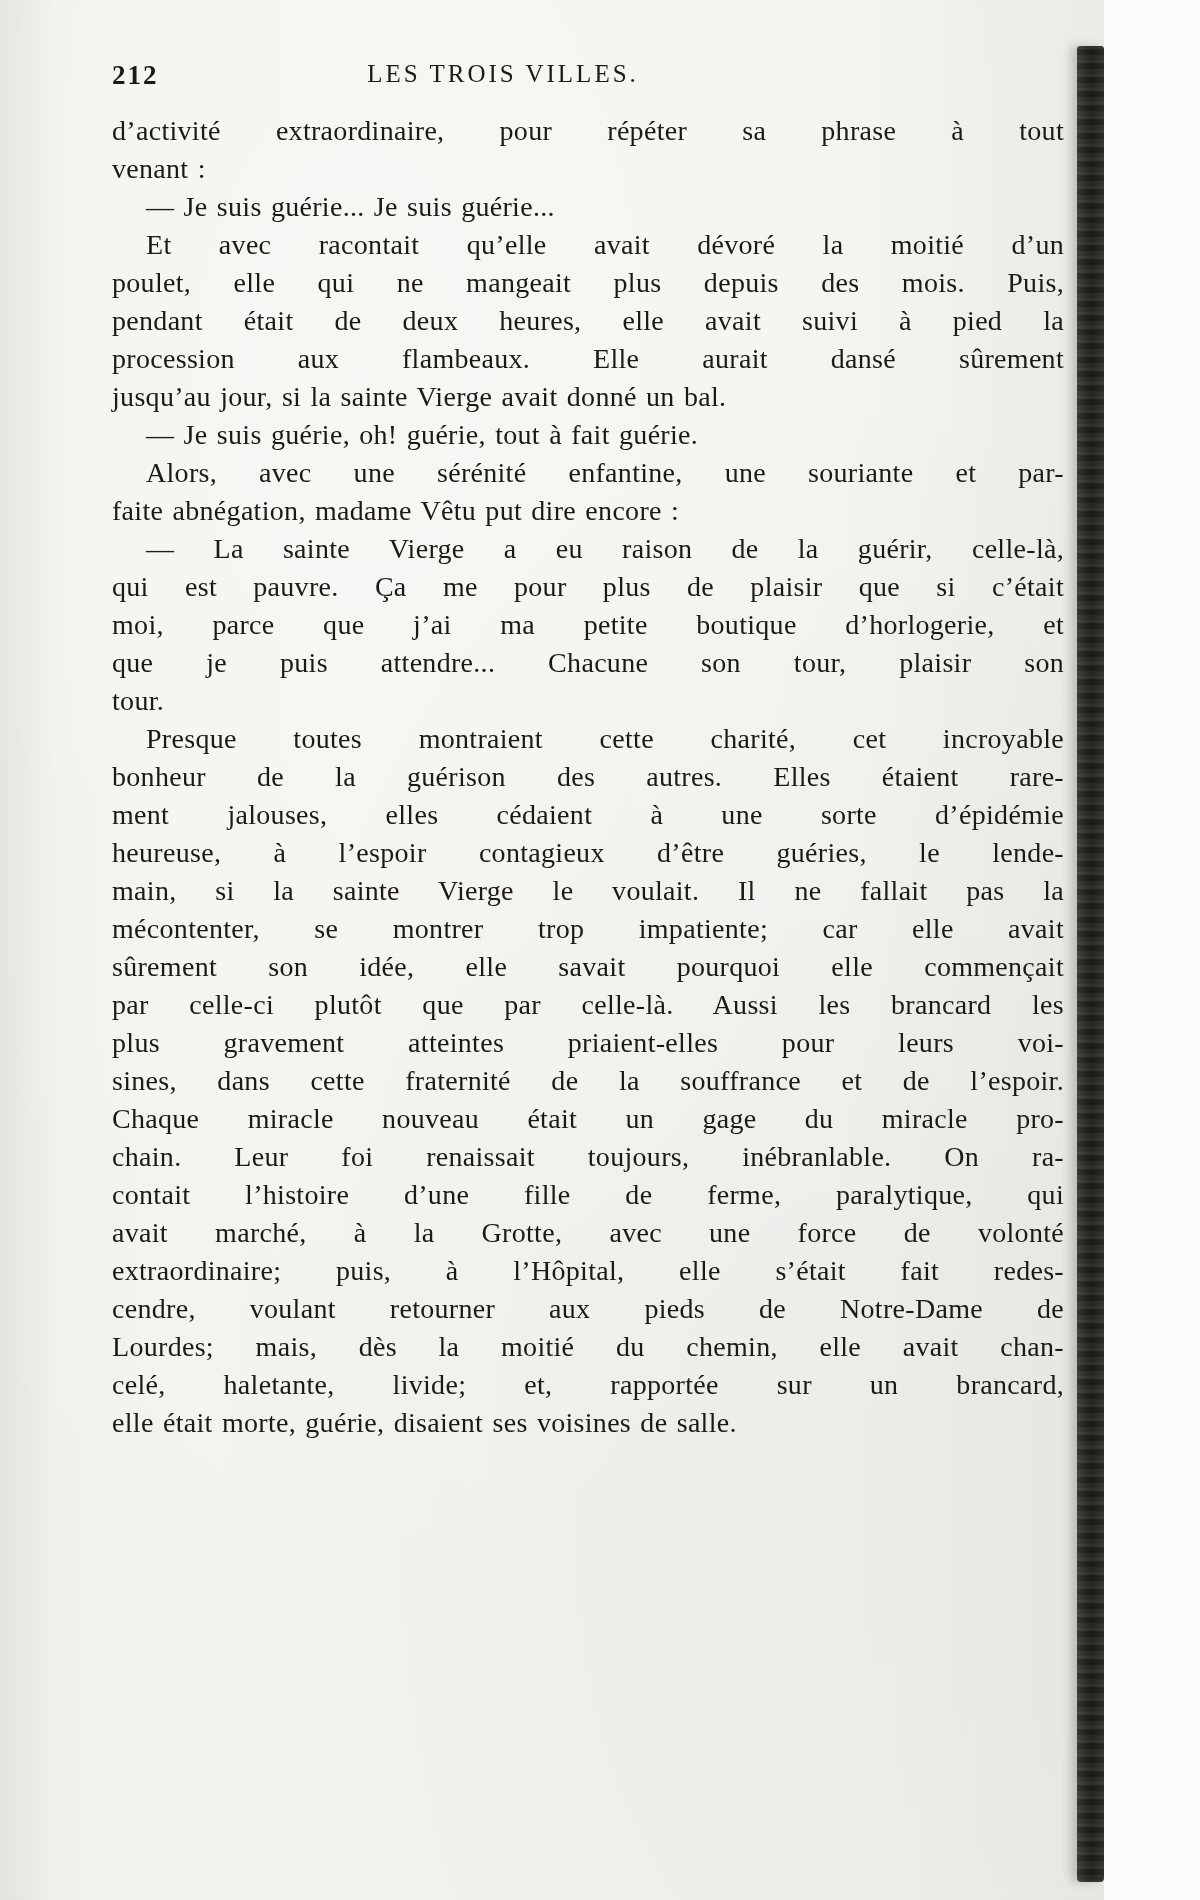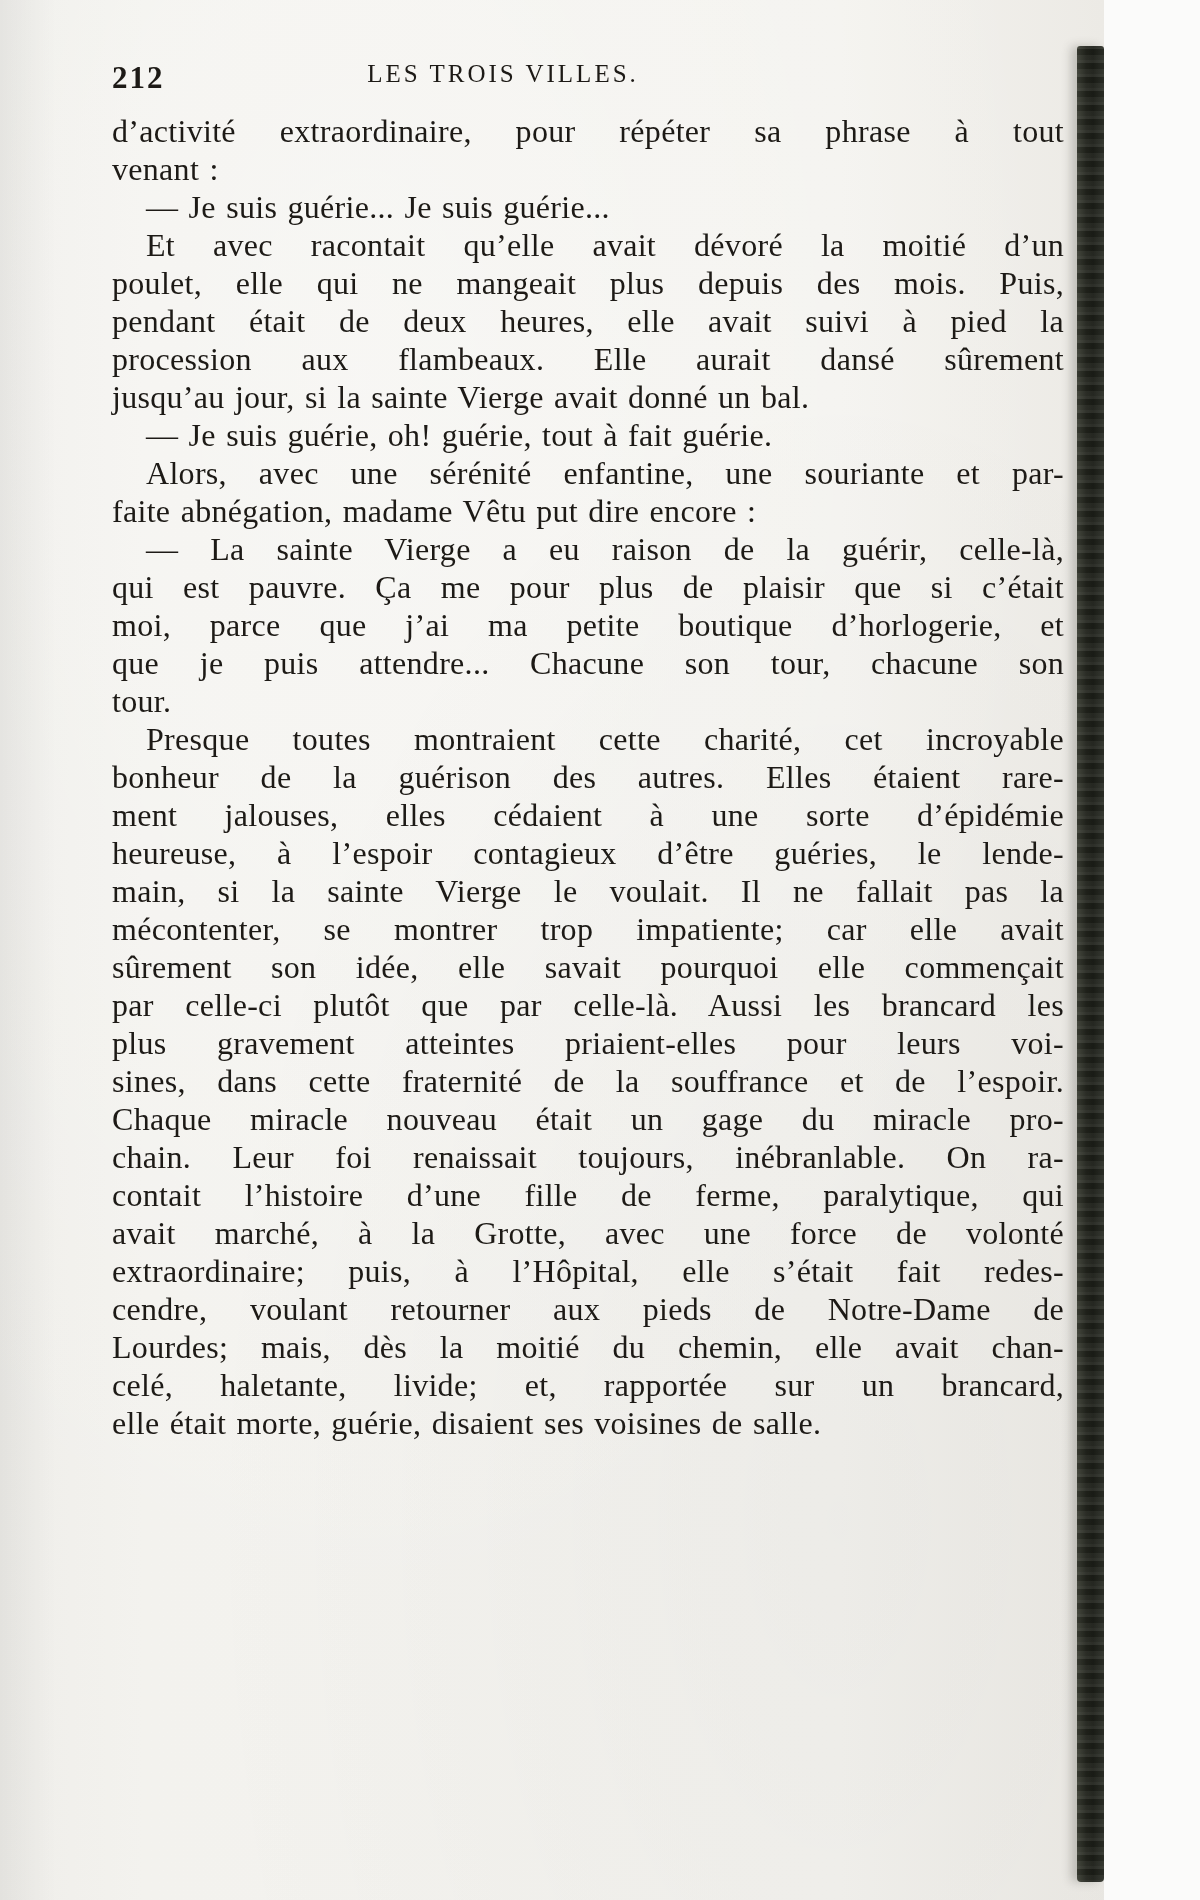--- a/index.html
+++ b/index.html
@@ -46,21 +46,21 @@
     position: absolute;
     top: 58px;
     left: 112px;
     width: 952px;
     height: 40px;
   }
   .page-number {
     position: absolute;
     left: 0;
     top: 2px;
-    font-size: 31px;
+    font-size: 27px;
     font-weight: bold;
     letter-spacing: 2px;
   }
   .running-title {
     position: absolute;
     left: 0;
     right: 170px;
     top: 2px;
     text-align: center;
     font-size: 25px;
@@ -68,21 +68,21 @@
     letter-spacing: 3px;
   }
   .page-text {
     position: absolute;
     top: 112px;
     left: 112px;
     width: 952px;
   }
   .paragraph { margin: 0; }
   .line {
-    font-size: 32px;
+    font-size: 28px;
     line-height: 38px;
     white-space: normal;
     word-spacing: 2px;
     letter-spacing: 0.3px;
     text-align: left;
   }
   .line.fill {
     text-align: justify;
     text-align-last: justify;
   }
@@ -129,21 +129,21 @@
         <div class="line indent">— Je suis guérie, oh! guérie, tout à fait guérie.</div>
       </div>
       <div class="paragraph">
         <div class="line fill indent">Alors, avec une sérénité enfantine, une souriante et par-</div>
         <div class="line">faite abnégation, madame Vêtu put dire encore :</div>
       </div>
       <div class="paragraph">
         <div class="line fill indent">— La sainte Vierge a eu raison de la guérir, celle-là,</div>
         <div class="line fill">qui est pauvre. Ça me pour plus de plaisir que si c’était</div>
         <div class="line fill">moi, parce que j’ai ma petite boutique d’horlogerie, et</div>
-        <div class="line fill">que je puis attendre... Chacune son tour, chacune son</div>
+        <div class="line fill">que je puis attendre... Chacune son tour, plaisir son</div>
         <div class="line">tour.</div>
       </div>
       <div class="paragraph">
         <div class="line fill indent">Presque toutes montraient cette charité, cet incroyable</div>
         <div class="line fill">bonheur de la guérison des autres. Elles étaient rare-</div>
         <div class="line fill">ment jalouses, elles cédaient à une sorte d’épidémie</div>
         <div class="line fill">heureuse, à l’espoir contagieux d’être guéries, le lende-</div>
         <div class="line fill">main, si la sainte Vierge le voulait. Il ne fallait pas la</div>
         <div class="line fill">mécontenter, se montrer trop impatiente; car elle avait</div>
         <div class="line fill">sûrement son idée, elle savait pourquoi elle commençait</div>

